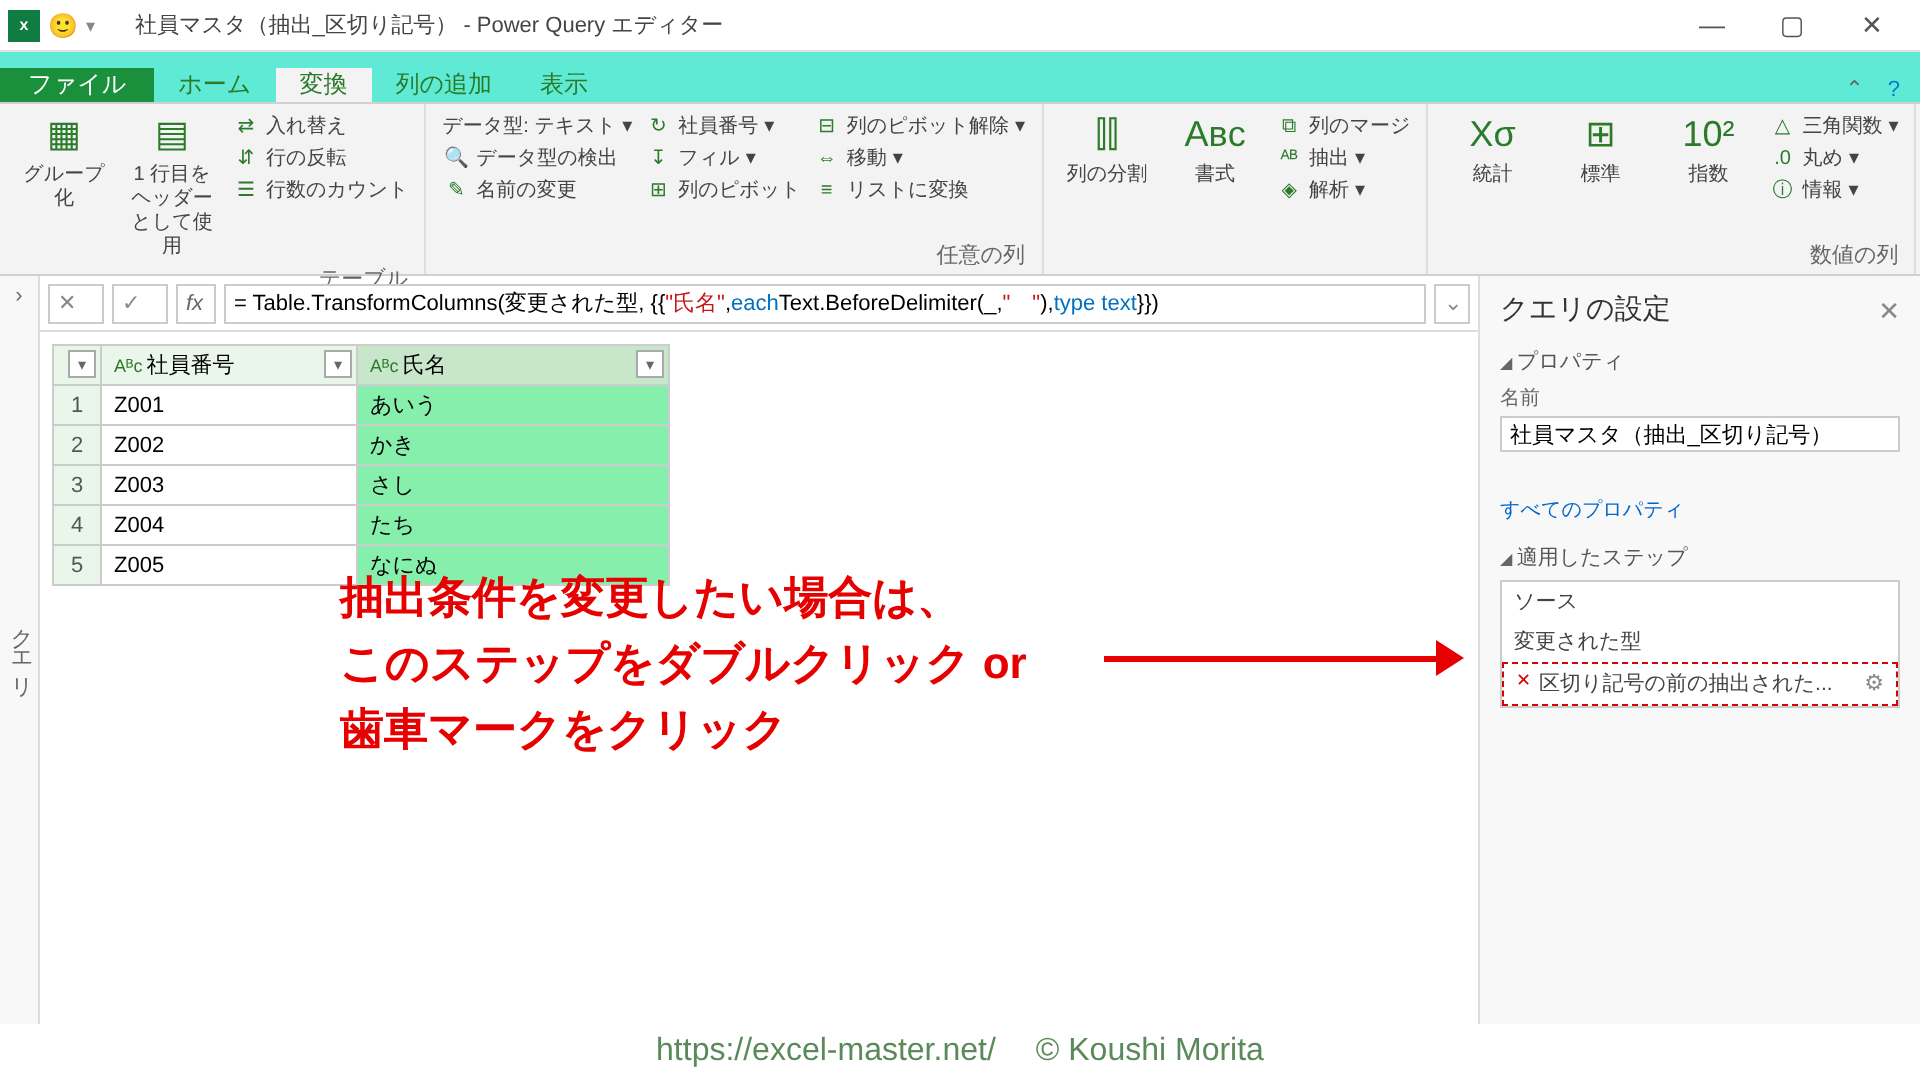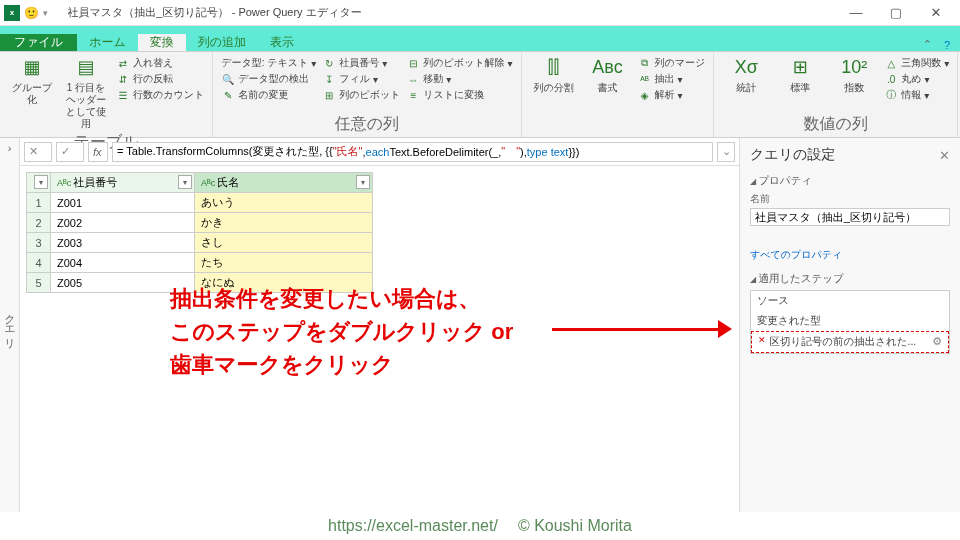--- a/index.html
+++ b/index.html
@@ -12,21 +12,21 @@
 .titlebar .win-btns{margin-left:auto;display:flex}
 .titlebar .win-btns span{width:40px;height:24px;display:flex;align-items:center;justify-content:center;color:#555;font-size:13px}
 .menubar{height:26px;display:flex;align-items:flex-end;background:#5eead4;border-bottom:1px solid #d0d0d0}
 .menubar .tab{padding:0 12px;display:flex;align-items:center;color:#2b7b2b;font-size:12px}
 .menubar .tab.file{background:#1a8f3c;color:#fff;padding:0 14px}
 .menubar .tab.active{background:#f3f3f3}
 .menubar .help{margin-left:auto;display:flex;align-items:center;padding:0 10px;gap:12px;color:#666}
 .ribbon{height:86px;background:#f3f3f3;border-bottom:1px solid #d0d0d0;display:flex;align-items:stretch}
 .rgroup{border-right:1px solid #ddd;padding:4px 8px 2px;display:flex;flex-direction:column;justify-content:space-between}
 .rgroup .items{display:flex;gap:6px;align-items:flex-start;flex:1}
-.rgroup .label{text-align:center;color:#666;font-size:16px;padding-top:2px}
+.rgroup .label{text-align:right;color:#666;font-size:11px;padding-top:2px}
 .big-btn{display:flex;flex-direction:column;align-items:center;width:48px;text-align:center;color:#444;font-size:10px;line-height:1.2;gap:2px}
 .big-btn .ico{width:32px;height:24px;display:flex;align-items:center;justify-content:center;font-size:18px;color:#2b7b2b}
 .small-row{display:flex;flex-direction:column;gap:2px;font-size:10px;color:#444}
 .small-row span{display:flex;align-items:center;gap:3px;white-space:nowrap}
 .small-row .si{width:14px;height:14px;display:inline-flex;align-items:center;justify-content:center;color:#2b7b2b;font-size:10px}
 .content{display:flex;height:calc(100% - 26px - 26px - 86px - 28px);position:relative}
 .leftbar{width:20px;background:#f8f8f8;border-right:1px solid #ddd;display:flex;align-items:center;justify-content:center}
 .leftbar .vtext{writing-mode:vertical-rl;color:#666;font-size:11px}
 .leftbar .chev{position:absolute;top:4px;color:#666;font-size:11px}
 .main{flex:1;display:flex;flex-direction:column;border-right:1px solid #ddd}
@@ -36,21 +36,21 @@
 .fx-bar .fx{width:20px;font-style:italic;color:#666}
 .fx-bar .formula{flex:1;font-family:Consolas,monospace;font-size:11px}
 .formula .k1{color:#000}
 .formula .str{color:#c41a16}
 .formula .kw{color:#0070c0}
 .grid{padding:6px}
 table.data{border-collapse:collapse;font-size:11px}
 table.data th,table.data td{border:1px solid #ccc;padding:2px 6px;height:18px;text-align:left;background:#fff}
 table.data th{background:#eaf6ea;font-weight:normal;position:relative}
 table.data th.sel{background:#c8e6c9}
-table.data td.sel{background:#fef9c3}
+table.data td.sel{background:#86efac}
 table.data .rownum{background:#eaf6ea;text-align:center;width:24px;color:#555}
 table.data .dd{position:absolute;right:2px;top:2px;width:14px;height:14px;border:1px solid #aaa;background:#fff;font-size:8px;display:flex;align-items:center;justify-content:center;color:#666}
 table.data .typeico{color:#2b7b2b;font-size:9px;margin-right:2px}
 .rightpane{width:220px;background:#f8f8f8;padding:8px 10px;font-size:11px;color:#444}
 .rightpane h3{font-size:14px;font-weight:normal;color:#333;margin-bottom:10px;display:flex;justify-content:space-between;align-items:center}
 .rightpane h3 .x{color:#888;font-size:13px}
 .rp-sec{margin-bottom:10px}
 .rp-sec .hdr{font-size:10.5px;color:#555;margin-bottom:4px}
 .rp-sec .hdr::before{content:"◢ ";font-size:8px;color:#666}
 .rp-sec input{width:100%;border:1px solid #ccc;padding:2px 4px;font-size:11px;background:#fff}
@@ -225,22 +225,22 @@
           <span class="kw">type text</span>
           <span class="k1">}})</span>
       </span>
       <span class="box nb" style="width:18px">⌄</span>
     </div>
     <div class="grid">
       <table class="data">
         <tbody>
             <tr>
           <th class="rownum">▦<span class="dd">▾</span></th>
-          <th style="width:144px"><span class="typeico">Aᴮc</span><span>社員番号</span><span class="dd">▾</span></th>
-          <th class="sel" style="width:178px"><span class="typeico">Aᴮc</span><span>氏名</span><span class="dd">▾</span></th>
+          <th style="width:128px"><span class="typeico">Aᴮc</span><span>社員番号</span><span class="dd">▾</span></th>
+          <th class="sel" style="width:156px"><span class="typeico">Aᴮc</span><span>氏名</span><span class="dd">▾</span></th>
         </tr>
         <tr>
               <td class="rownum">1</td>
               <td>Z001</td>
               <td class="sel">あいう</td>
             </tr>
         <tr>
               <td class="rownum">2</td>
               <td>Z002</td>
               <td class="sel">かき</td>

